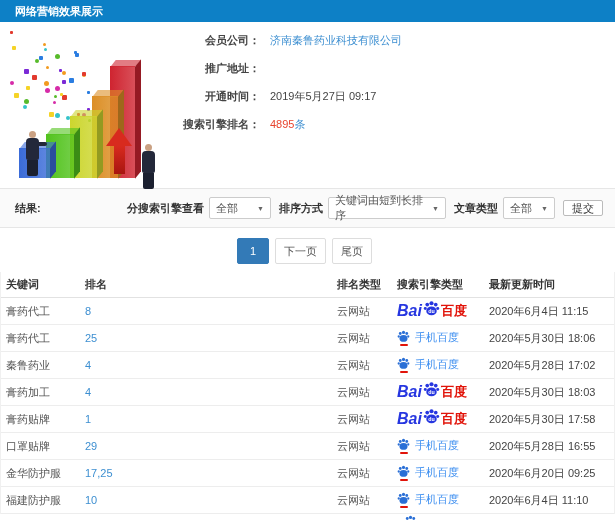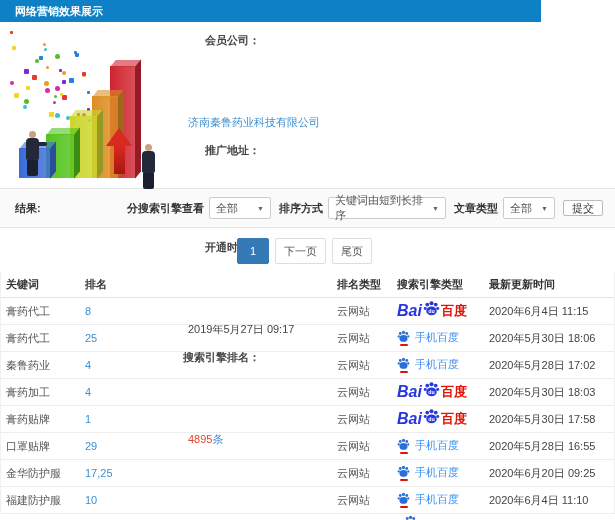--- a/index.html
+++ b/index.html
@@ -3,42 +3,42 @@
 <meta charset="utf-8">
 <style>
   html,body{margin:0;padding:0;}
   body{
     width:615px;height:520px;position:relative;overflow:hidden;
     background:#fff;font-family:"Liberation Sans","DejaVu Sans",sans-serif;
     -webkit-font-smoothing:antialiased;
   }
   
   .titlebar{
-    position:absolute;left:0;top:0;width:541px;height:22px;
+    position:absolute;left:0;top:0;width:615px;height:22px;
     background:#0d80c6;color:#fff;font-size:11px;font-weight:bold;
     line-height:22px;padding-left:15px;box-sizing:border-box;
   }
   
   .chart-img{position:absolute;left:6px;top:28px;width:170px;height:152px;}
   .bar{position:absolute;bottom:2px;}
   .bar .face{position:absolute;left:0;bottom:0;width:100%;height:100%;}
   .bar .topf{position:absolute;left:3px;top:-6px;width:100%;height:7px;transform:skewX(-38deg);}
   .bar .sidef{position:absolute;right:-6px;top:-3px;width:6px;height:100%;transform:skewY(-52deg);}
   .confetti-dot{position:absolute;border-radius:1px;}
   .arrow-up{position:absolute;left:100px;top:100px;width:26px;height:48px;z-index:7;}
   .arrow-up .head{width:0;height:0;border-left:13px solid transparent;border-right:13px solid transparent;border-bottom:18px solid #d82a1e;}
   .arrow-up .stem{width:11px;height:28px;background:linear-gradient(#d82a1e,#a81510);margin:0 auto;}
   .person{position:absolute;z-index:9;}
   .person .head{width:7px;height:7px;border-radius:50%;background:#caa183;margin:0 auto;}
   .person .torso{width:13px;height:22px;background:#23283a;border-radius:4px 4px 2px 2px;margin:0 auto;}
   .person .legs{width:11px;height:16px;background:#1b2030;margin:0 auto;border-radius:0 0 2px 2px;}
   .person .arm{position:absolute;width:10px;height:4px;background:#23283a;border-radius:2px;top:11px;right:-8px;}
   
   .info-panel{position:absolute;left:178px;top:34px;width:430px;font-size:11px;}
-  .info-row{display:flex;margin-bottom:15px;line-height:13px;flex-direction:column;}
+  .info-row{display:flex;margin-bottom:15px;line-height:13px;}
   .info-label{width:82px;text-align:right;font-weight:bold;color:#444;flex:0 0 82px;}
   .info-value{margin-left:10px;color:#444;}
   .info-value.link{color:#3d8fd1;cursor:pointer;}
   .count-red{color:#e8442e;}
   .count-suffix{color:#3d8fd1;}
   
   .filterbar{
     position:absolute;left:0;top:188px;width:615px;height:40px;box-sizing:border-box;
     background:#fafafa;border-top:1px solid #e6e6e6;border-bottom:1px solid #e6e6e6;
     display:flex;align-items:center;font-size:11px;color:#333;

